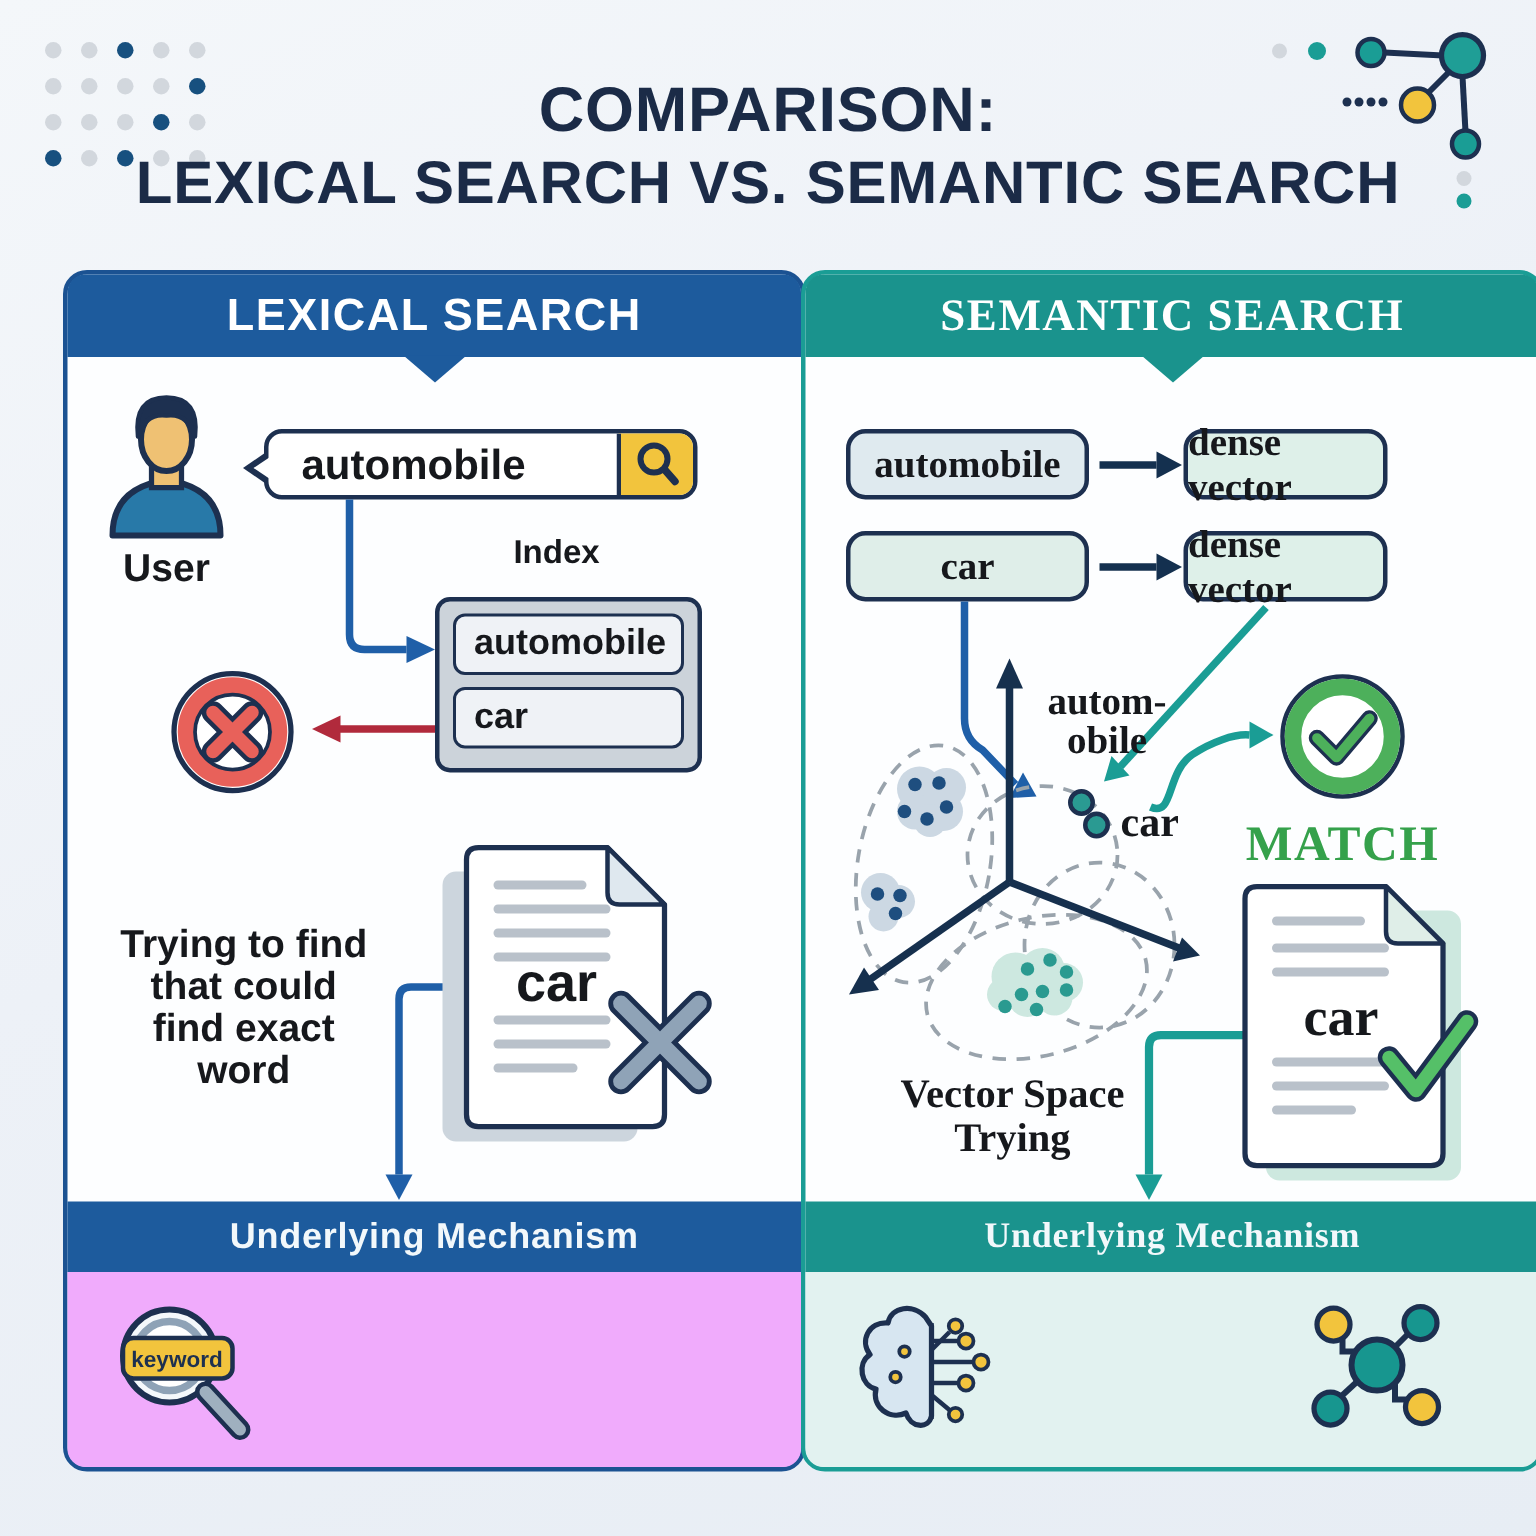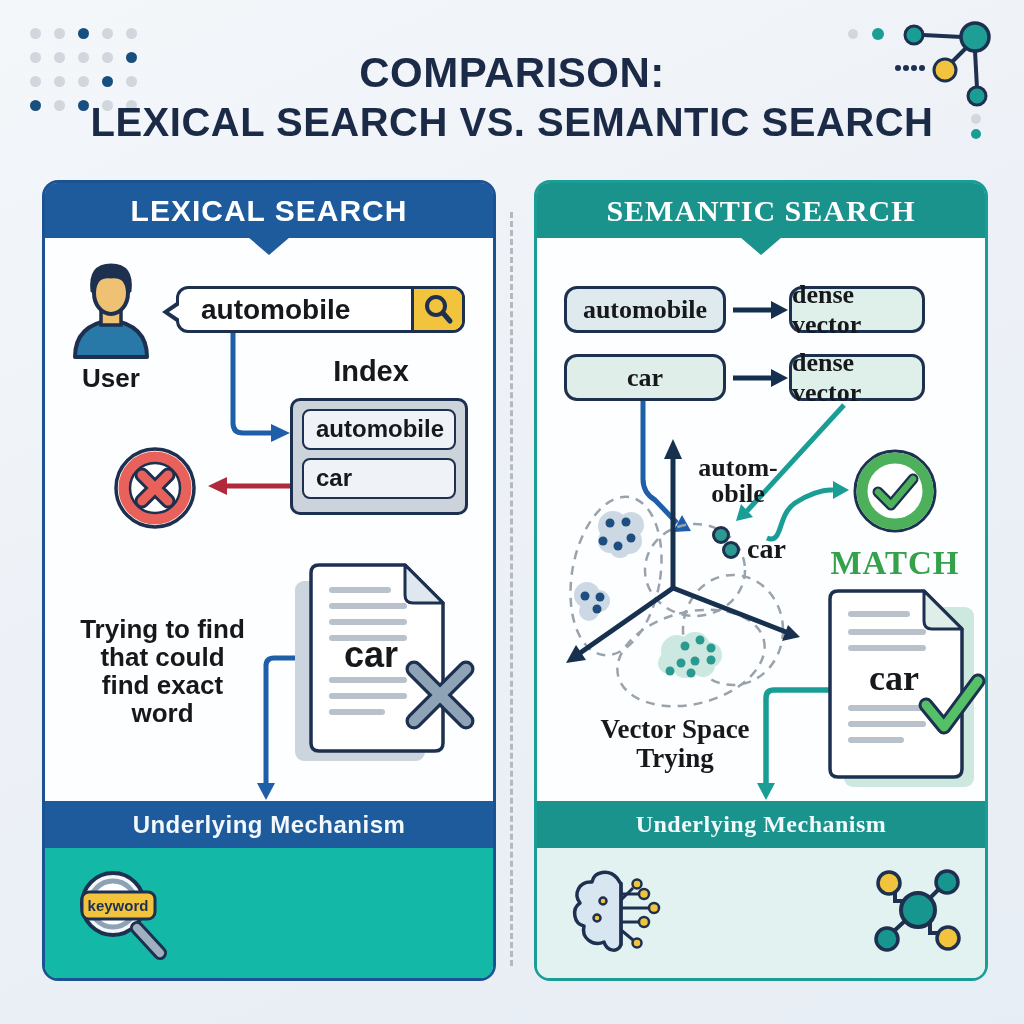--- a/index.html
+++ b/index.html
@@ -17,48 +17,48 @@
   
   .dots{position:absolute;left:30px;top:28px;display:grid;grid-template-columns:repeat(5,11px);grid-auto-rows:11px;gap:13px;}
   .dot{width:11px;height:11px;border-radius:50%;}
   .dot-gray{background:#d2d7dd;}
   .dot-blue{background:#17507f;}
 
   
   .divider{position:absolute;left:510px;top:212px;height:754px;border-left:3px dashed #b2b9c2;}
 
   
-  .panel{position:absolute;top:180px;width:448px;height:795px;background:#fdfeff;border-radius:16px;}
+  .panel{position:absolute;top:180px;width:448px;height:795px;background:#fdfeff;border-radius:16px;padding-left:41px;}
   .panel.lexical{left:42px;border:3px solid #1b5292;}
   .panel.semantic{left:534px;border:3px solid #1a9d95;font-family:Liberation Serif, serif;}
   .panel-header{position:absolute;top:0;left:0;right:0;height:55px;border-radius:12px 12px 0 0;
     display:flex;align-items:center;justify-content:center;color:#fff;font-size:30px;letter-spacing:1px;}
   .lexical .panel-header{background:#1d5b9d;}
   .semantic .panel-header{background:#1a938d;}
   .notch{position:absolute;top:54px;left:50%;transform:translateX(-50%);width:0;height:0;
     border-left:21px solid transparent;border-right:21px solid transparent;}
   .lexical .notch{border-top:18px solid #1d5b9d;}
   .semantic .notch{border-top:18px solid #1a938d;}
 
   .mech-bar{position:absolute;left:0;right:0;top:618px;height:47px;display:flex;align-items:center;justify-content:center;
     color:#f2f8fb;font-size:24px;letter-spacing:.5px;}
   .lexical .mech-bar{background:#1d5b9d;}
   .semantic .mech-bar{background:#1a938d;}
   .bottom-sec{position:absolute;left:0;right:0;top:665px;bottom:0;border-radius:0 0 12px 12px;}
-  .lexical .bottom-sec{background:#14b8a6;}
+  .lexical .bottom-sec{background:#f0abfc;}
   .semantic .bottom-sec{background:#e2f2f0;}
 
   
   .user-label{position:absolute;left:18px;top:180px;width:96px;text-align:center;font-size:26px;}
   .search-pill{position:absolute;left:131px;top:103px;width:289px;height:47px;background:#fff;border:3px solid #1d3050;border-radius:12px;box-sizing:border-box;}
   .search-pill .query{position:absolute;left:22px;top:0;line-height:41px;font-size:28px;}
   .pointer-out{position:absolute;left:-17px;top:12px;width:0;height:0;border-top:11px solid transparent;border-bottom:11px solid transparent;border-right:16px solid #1d3050;}
   .pointer-in{position:absolute;left:-10px;top:15px;width:0;height:0;border-top:8px solid transparent;border-bottom:8px solid transparent;border-right:12px solid #fff;}
   .search-btn{position:absolute;right:0;top:0;bottom:0;width:48px;background:#f2c43d;border-left:3px solid #1d3050;border-radius:0 9px 9px 0;display:flex;align-items:center;justify-content:center;}
-  .index-label{position:absolute;left:256px;top:172px;width:140px;text-align:center;font-size:29px;}
+  .index-label{position:absolute;left:256px;top:172px;width:140px;text-align:center;font-size:22px;}
   .index-box{position:absolute;left:245px;top:215px;width:178px;height:117px;box-sizing:border-box;background:#ccd3da;border:3px solid #1d3050;border-radius:10px;padding:8px 9px;}
   .index-item{height:41px;box-sizing:border-box;background:#eff2f6;border:2.5px solid #1d3050;border-radius:8px;font-size:24px;line-height:36px;padding-left:12px;margin-bottom:8px;}
   .no-match{position:absolute;left:15px;top:360px;width:190px;text-align:center;font-size:30px;color:#b0203a;letter-spacing:.5px;}
   .note{position:absolute;left:10px;top:432px;width:215px;text-align:center;font-size:26px;line-height:28px;}
 
   
   .term-box,.vec-box{position:absolute;height:47px;box-sizing:border-box;border:3px solid #1d3050;border-radius:13px;
     display:flex;align-items:center;justify-content:center;font-size:26px;}
   .term-box{left:27px;width:162px;background:#dfeaef;}
   .vec-box{left:252px;width:136px;background:#def0e9;}

